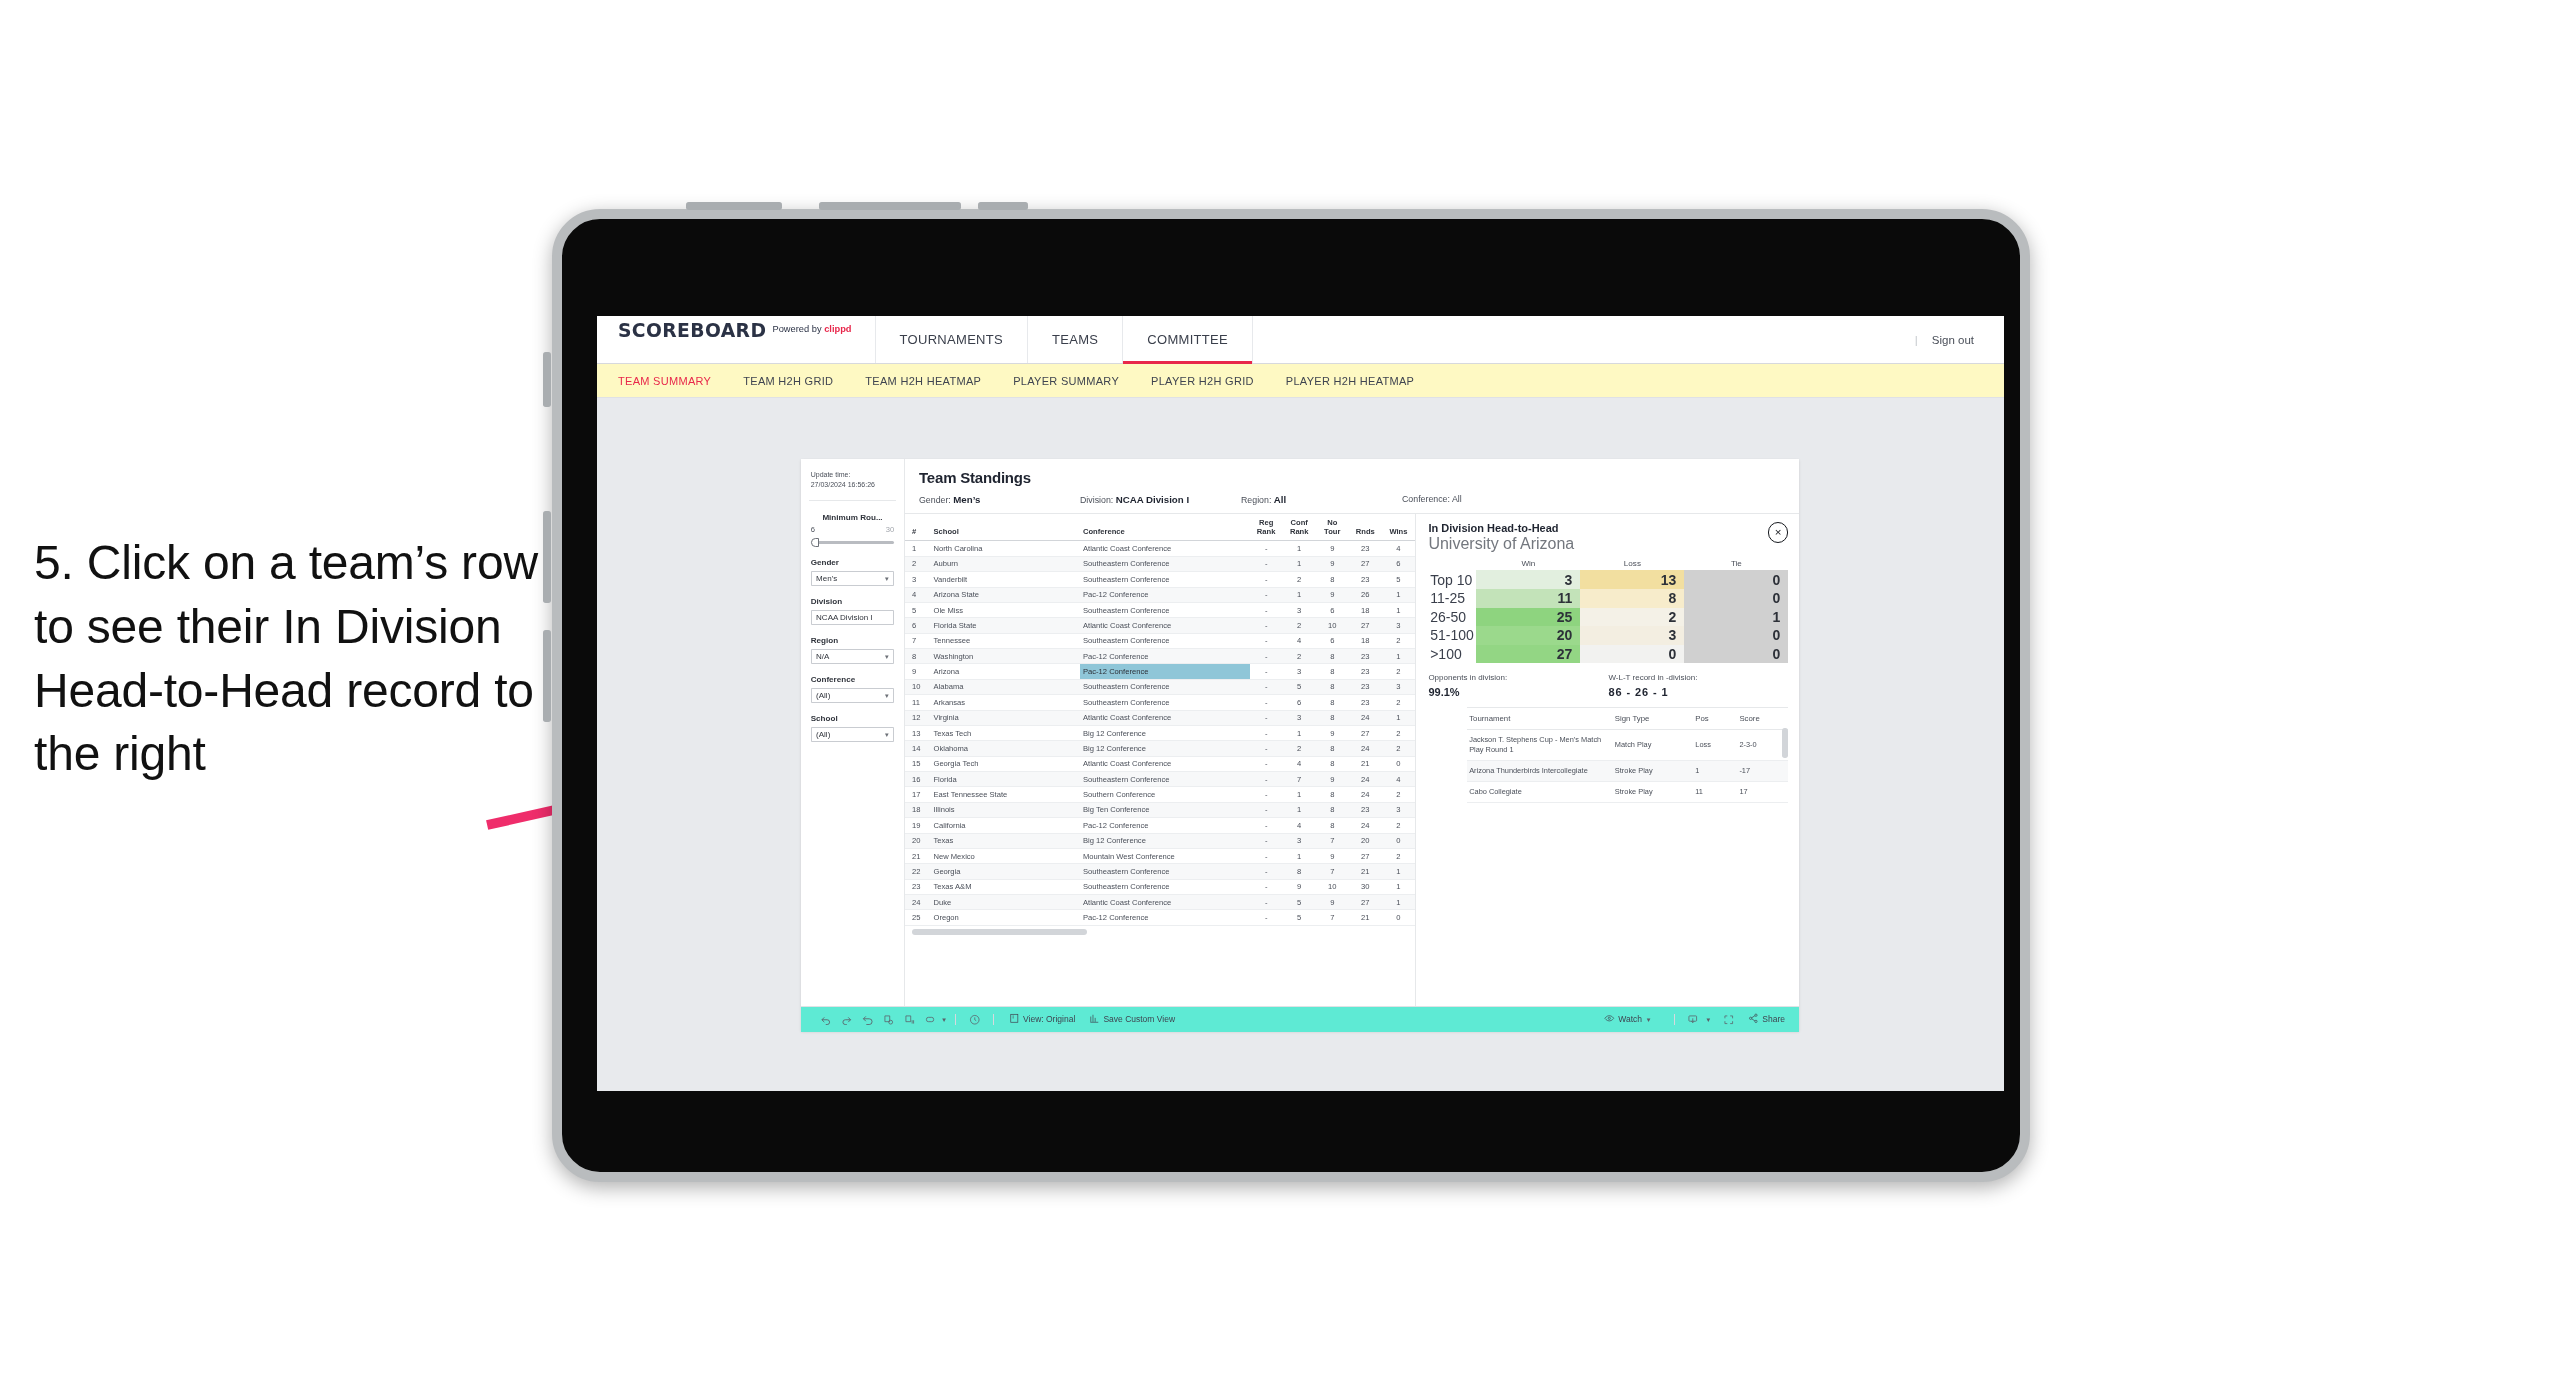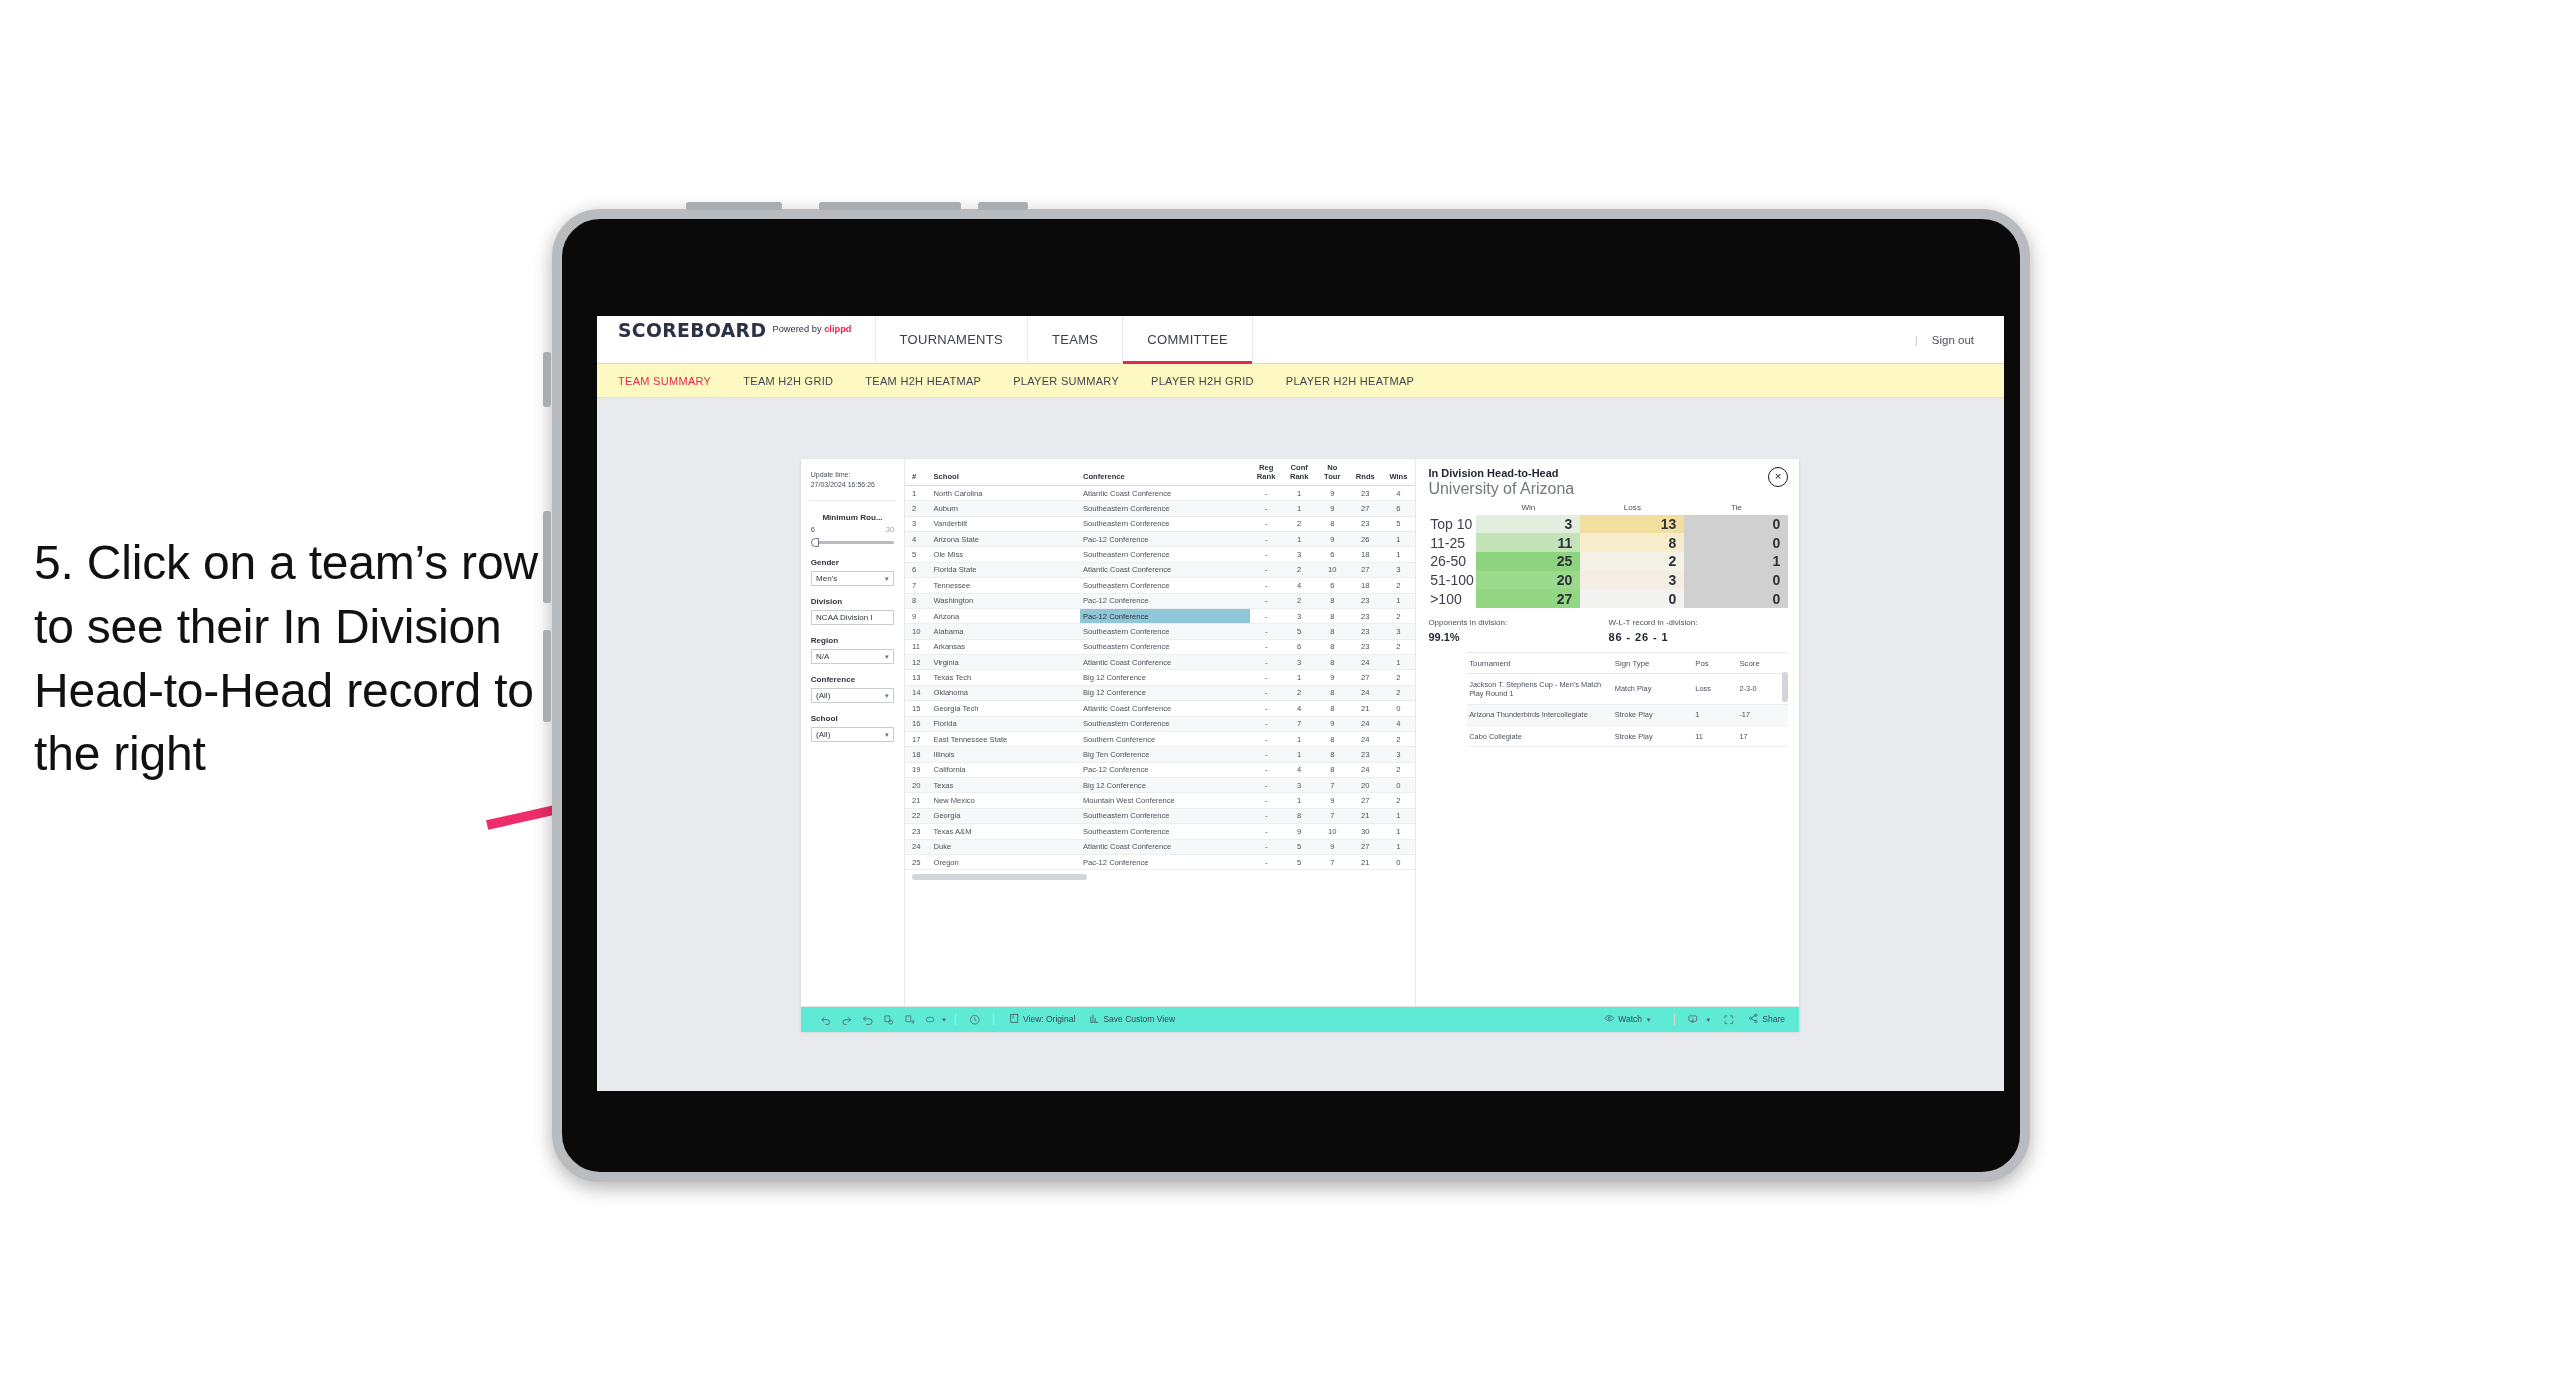--- a/index.html
+++ b/index.html
@@ -319,20 +319,29 @@
           <div class="fgroup">
             <div class="flabel">School</div>
             <div class="select">
               <span>(All)</span>
               <span class="caret">▼</span>
             </div>
           </div>
         </div>
 
         <div id="main">
+          <div id="vhead">
+            <div id="vtitle">Team Standings</div>
+            <div id="vfilters">
+              <div><span>Gender:</span> <b>Men’s</b></div>
+              <div><span>Division:</span> <b>NCAA Division I</b></div>
+              <div><span>Region:</span> <b>All</b></div>
+              <div><span>Conference:</span> <span>All</span></div>
+            </div>
+          </div>
 
           <div id="panes">
 
             <div id="standings">
               <table class="st">
                 <thead>
                   <tr>
                     <th class="col-rank">#</th>
                     <th class="col-school">School</th>
                     <th class="col-conf">Conference</th>

